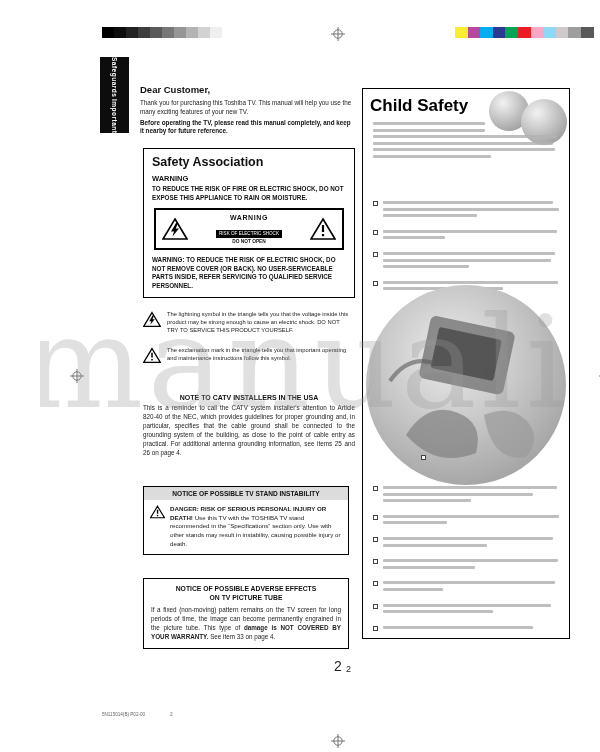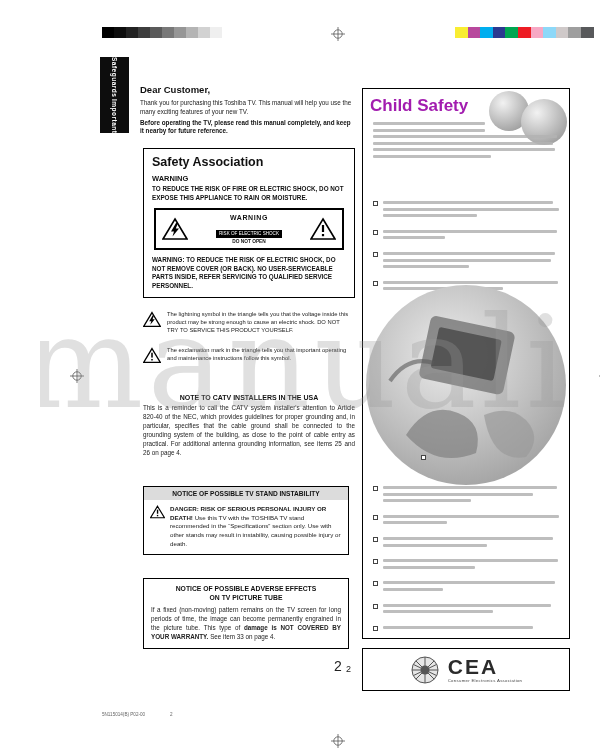--- a/index.html
+++ b/index.html
@@ -65,21 +65,21 @@
   .tube-box { position:absolute; left:103px; top:578px; width:206px; border:1px solid #000; padding:5px 7px 6px; }
   .tube-title { text-align:center; font-size:6.8px; font-weight:bold; line-height:1.35; }
   .tube-body { font-size:6.3px; line-height:1.42; color:#222; margin-top:4px; text-align:justify; }
   .tube-bold { font-weight:bold; }
 
   .page-num-primary { position:absolute; left:294px; top:658px; font-size:14px; color:#222; }
   .page-num-secondary { position:absolute; left:306px; top:664px; font-size:9px; color:#222; }
 
   
   .child-box { position:absolute; left:322px; top:88px; width:208px; height:551px; border:1.4px solid #000; background:#fff; }
-  .cs-title { position:absolute; left:7px; top:7px; font-size:17px; font-weight:bold; color:#a21caf; }
+  .cs-title { position:absolute; left:7px; top:7px; font-size:17px; font-weight:bold; color:#000000; }
   .baby { position:absolute; border-radius:50%; background:radial-gradient(circle at 35% 30%, #f2f2f2, #b9b9b9 55%, #8a8a8a); }
   .baby.b1 { right:40px; top:2px; width:40px; height:40px; }
   .baby.b2 { right:2px; top:10px; width:46px; height:46px; }
 
   .ph { background:#b3b3b3; height:3px; border-radius:1px; margin-bottom:3.6px; opacity:.85; }
   .cs-intro { position:absolute; left:10px; top:33px; width:188px; }
   .cs-group { position:absolute; left:10px; width:192px; }
   .cs-group.g1 { top:112px; }
   .cs-group.g2 { top:397px; }
   .cs-item { display:flex; gap:5px; align-items:flex-start; margin-bottom:9px; }
@@ -348,37 +348,19 @@
       </div>
       <div class="cs-item">
         <span class="checkbox"></span>
         <div class="cs-lines">
             <div class="ph" style="width:150px;"></div>
           </div>
       </div>
     </div>
   </div>
 
-  <div class="cea-box">
-    <svg width="30" height="30" viewBox="0 0 30 30">
-      <circle cx="15" cy="15" r="13" fill="#e6e6e6" stroke="#555" stroke-width="1"></circle>
-      <g stroke="#555" stroke-width="1">
-        <line x1="15" y1="2" x2="15" y2="28"></line>
-          <line x1="2" y1="15" x2="28" y2="15"></line>
-        <line x1="5.8" y1="5.8" x2="24.2" y2="24.2"></line>
-          <line x1="24.2" y1="5.8" x2="5.8" y2="24.2"></line>
-        <line x1="3.5" y1="9.5" x2="26.5" y2="20.5"></line>
-          <line x1="26.5" y1="9.5" x2="3.5" y2="20.5"></line>
-      </g>
-      <circle cx="15" cy="15" r="4.5" fill="#555"></circle>
-    </svg>
-    <div>
-      <div class="cea-name">CEA</div>
-      <div class="cea-sub">Consumer Electronics Association</div>
-    </div>
-  </div>
 
   <div class="footer-code">5N115014(B) P02-00</div>
   <div class="footer-page">2</div>
 
   <div class="watermark">manuali</div>
 
 </div>
 
 </body></html>

